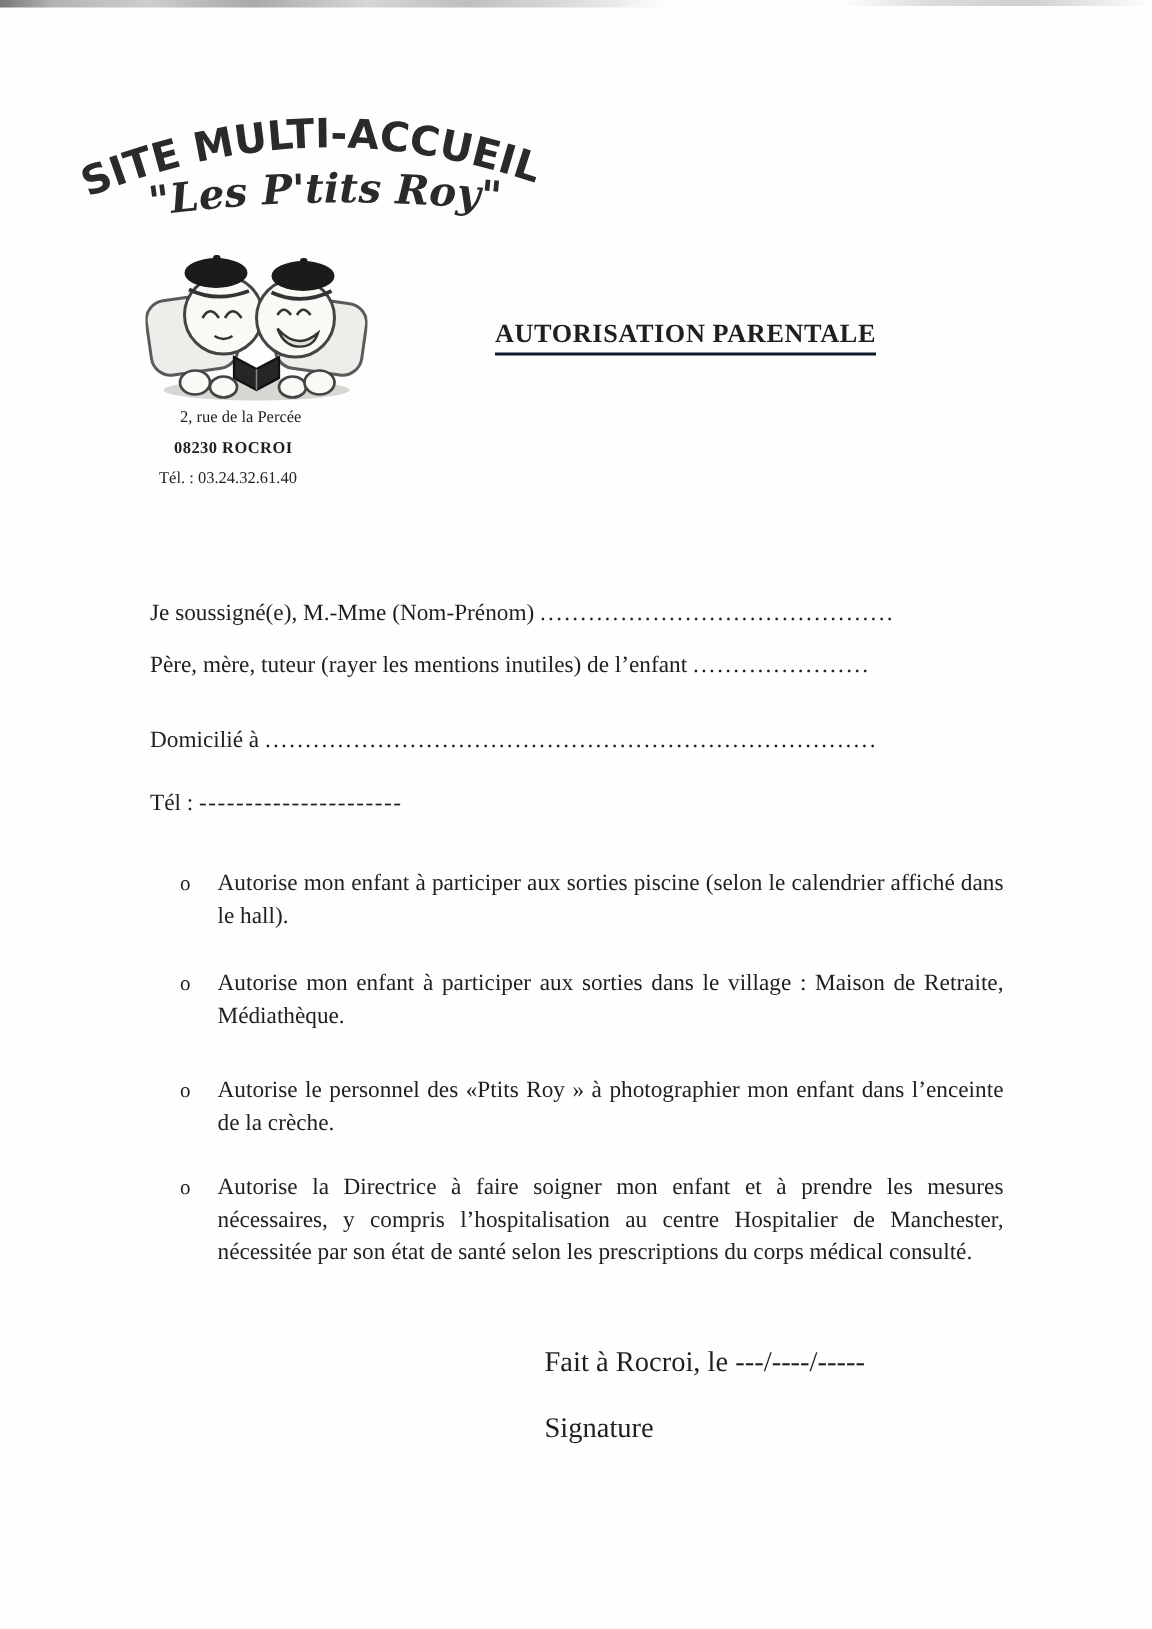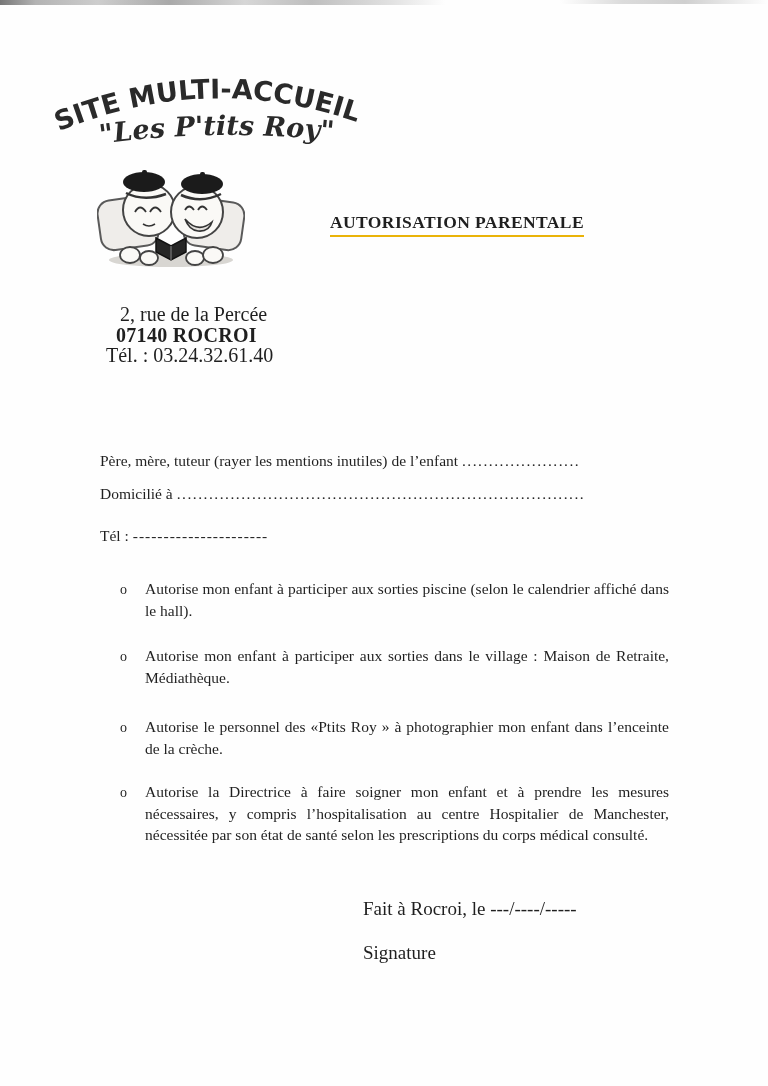--- a/index.html
+++ b/index.html
@@ -36,24 +36,24 @@
     font-family: "DejaVu Serif", serif;
     font-weight: bold;
     font-style: italic;
     font-size: 27px;
     fill: #2a2a2a;
   }
   .logo-svg { position: absolute; left: 97px; top: 162px; }
   .doc-title {
     position: absolute; left: 330px; top: 212px;
     font-size: 17.5px; font-weight: bold; letter-spacing: .4px;
-    border-bottom: 2px solid #eab308; padding-bottom: 2px;
+    border-bottom: 2px solid #0f172a; padding-bottom: 2px;
     white-space: nowrap;
   }
-  .address { position: absolute; left: 106px; top: 268px; font-size: 20px; line-height: 20.5px; margin-top: 36px; }
+  .address { position: absolute; left: 106px; top: 268px; font-size: 11px; line-height: 20.5px; }
   .addr-l1 { padding-left: 14px; }
   .addr-l2 { padding-left: 10px; font-weight: bold; letter-spacing: .3px; }
   .phone-label { }
   .form-line {
     position: absolute; left: 100px; width: 570px;
     font-size: 15.5px; white-space: nowrap; overflow: hidden;
   }
   .dots { letter-spacing: 1.5px; }
   .dashes { letter-spacing: 1px; }
   .bullet-item {
@@ -118,25 +118,28 @@
       <ellipse cx="52" cy="96" rx="9" ry="7"></ellipse>
       <ellipse cx="98" cy="96" rx="9" ry="7"></ellipse>
       <ellipse cx="116" cy="93" rx="10" ry="8"></ellipse>
     </g>
   </svg>
 
   <div class="doc-title">AUTORISATION PARENTALE</div>
 
   <div class="address">
     <div class="addr-l1">2, rue de la Percée</div>
-    <div class="addr-l2">07140 ROCROI</div>
+    <div class="addr-l2">08230 ROCROI</div>
     <div><span class="phone-label">Tél</span><span>. : 03.24.32.61.40</span></div>
   </div>
 
-  <div class="form-line" style="top:452px">
+  <div class="form-line" style="top:400px">
+    <span>Je soussigné(e), M.-Mme (Nom-Prénom) </span><span class="dots">............................................</span>
+  </div>
+  <div class="form-line" style="top:435px">
     <span>Père, mère, tuteur (rayer les mentions inutiles) de l’enfant </span><span class="dots">......................</span>
   </div>
   <div class="form-line" style="top:485px">
     <span>Domicilié à </span><span class="dots">............................................................................</span>
   </div>
   <div class="form-line" style="top:527px">
     <span>Tél : </span><span class="dashes">----------------------</span>
   </div>
 
   <div class="bullet-item" style="top:578px">

